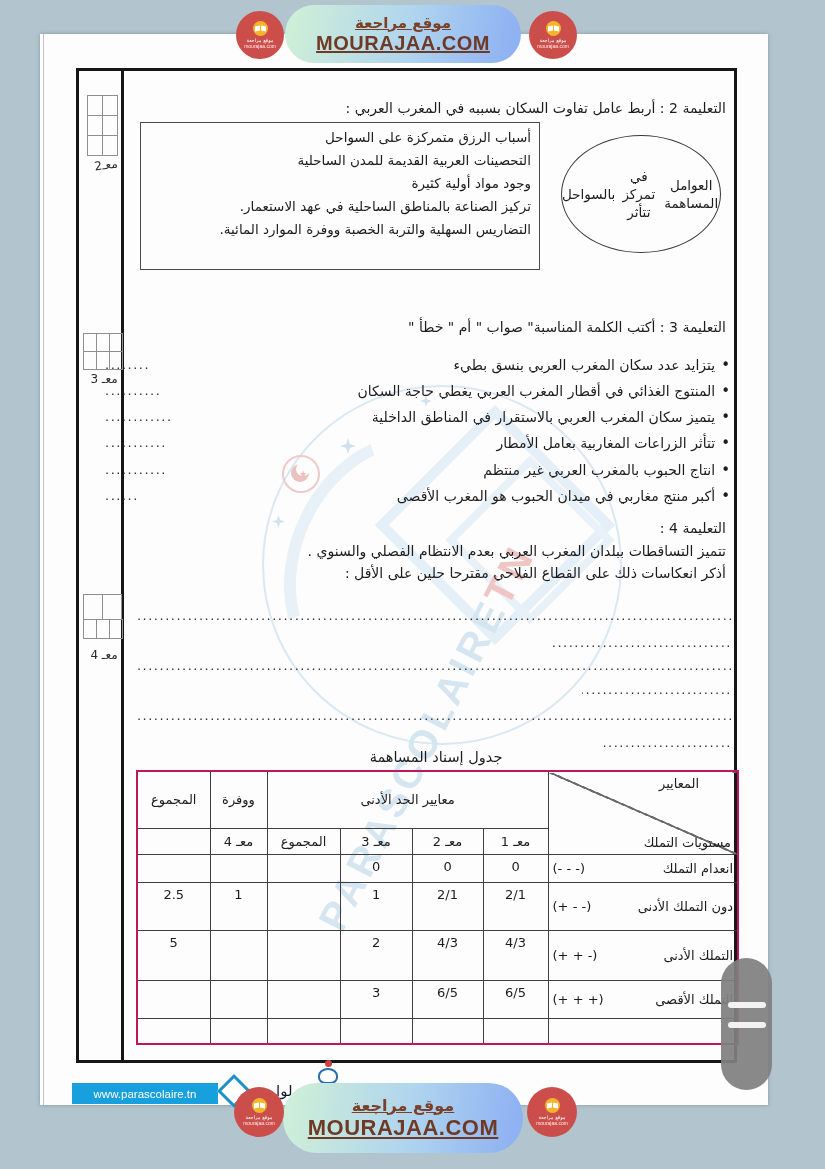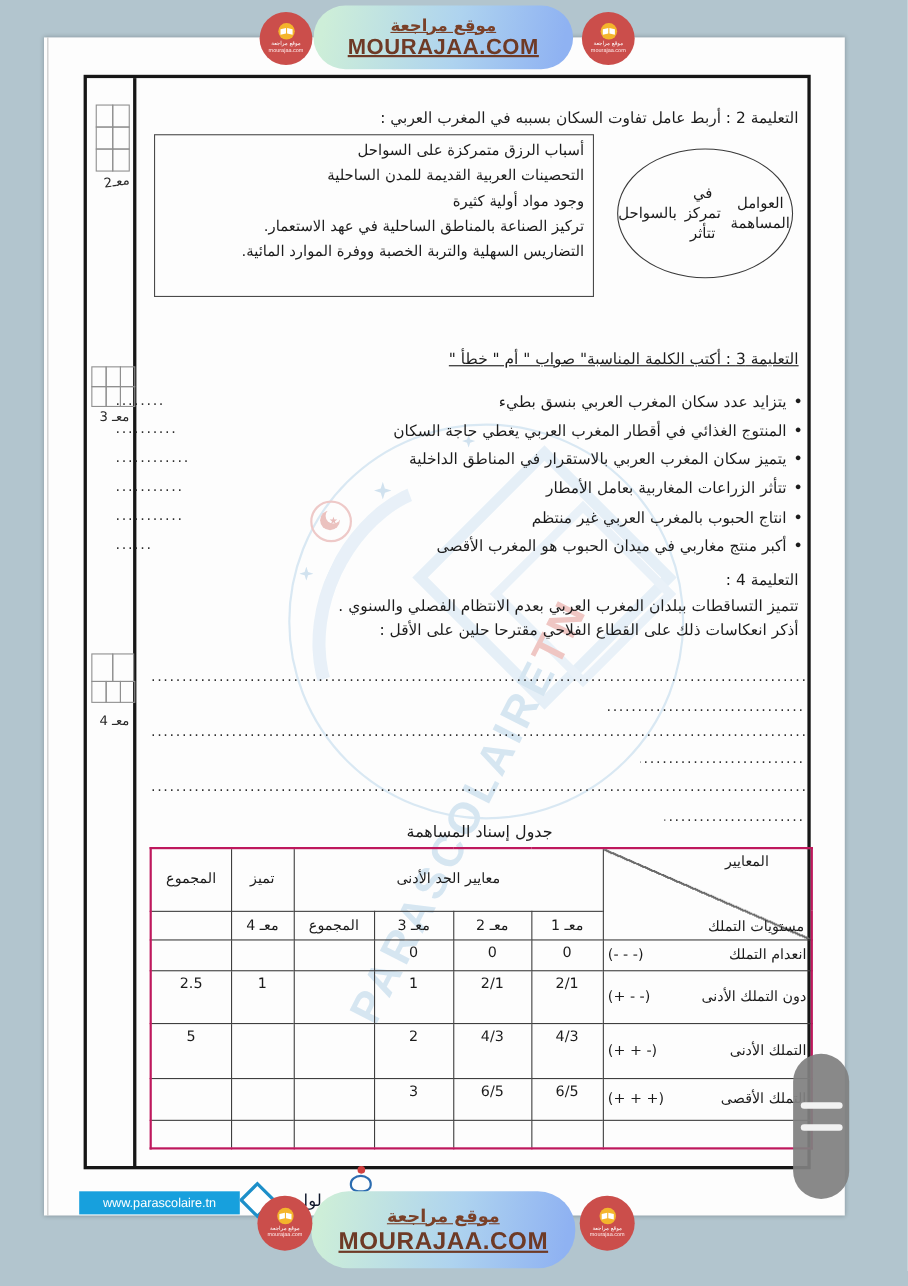--- a/index.html
+++ b/index.html
@@ -47,21 +47,21 @@
   .ml3 { left:4px; top:577px; }
 
   
   .ar { direction:rtl; color:#1c1c1c; font-size:14px; line-height:1.35; }
   .abs { position:absolute; }
   .t2-title { left:120px; right:8px; top:28px; text-align:right; }
   .t2-box { left:61px; top:51px; width:400px; height:148px; border:1px solid #4a4a4a; padding:3px 8px 3px 4px; font-size:13.5px; }
   .t2-box div { line-height:23px; text-align:right; }
   .t2-circle { left:482px; top:64px; width:160px; height:118px; border:1.5px solid #3a3a3a; border-radius:50%;
                display:flex; align-items:center; justify-content:center; font-size:13.5px; text-align:center; }
-  .t3-title { left:120px; right:8px; top:247px; text-align:right;text-decoration:underline; }
+  .t3-title { left:120px; right:8px; top:247px; text-align:right; }
   .t3-item { left:26px; right:4px; height:26px; display:flex; justify-content:space-between; align-items:center; }
   .t3-item .txt .bullet { font-size:15px; margin-left:6px; }
   .dots { color:#2f2f2f; font-size:13px; letter-spacing:1.5px; white-space:nowrap; overflow:hidden; }
   .t4-title { left:120px; right:8px; top:448px; text-align:right; }
   .t4-l1 { left:120px; right:8px; top:471px; text-align:right; }
   .t4-l2 { left:120px; right:8px; top:493px; text-align:right; }
   .ansline { height:12px; line-height:10px; }
   .ansline.full { left:57px; width:598px; }
   .ansline.short { right:2px; text-align:left; }
   .a1 { top:540px; } .a2 { top:567px; width:180px; } .a3 { top:590px; }
@@ -245,21 +245,21 @@
             <col class="c-4">
             <col class="c-tot">
         </colgroup>
         <tbody>
             <tr class="h1">
           <td class="diag" rowspan="2">
             <span class="d-top">المعايير</span>
             <span class="d-bot">مستويات التملك</span>
           </td>
           <td colspan="4">معايير الحد الأدنى</td>
-          <td>تميز</td>
+          <td>ووفرة</td>
           <td>المجموع</td>
         </tr>
         <tr class="h2">
           <td>معـ 1</td>
           <td>معـ 2</td>
           <td>معـ 3</td>
           <td>المجموع</td>
           <td>معـ 4</td>
           <td></td>
         </tr>

